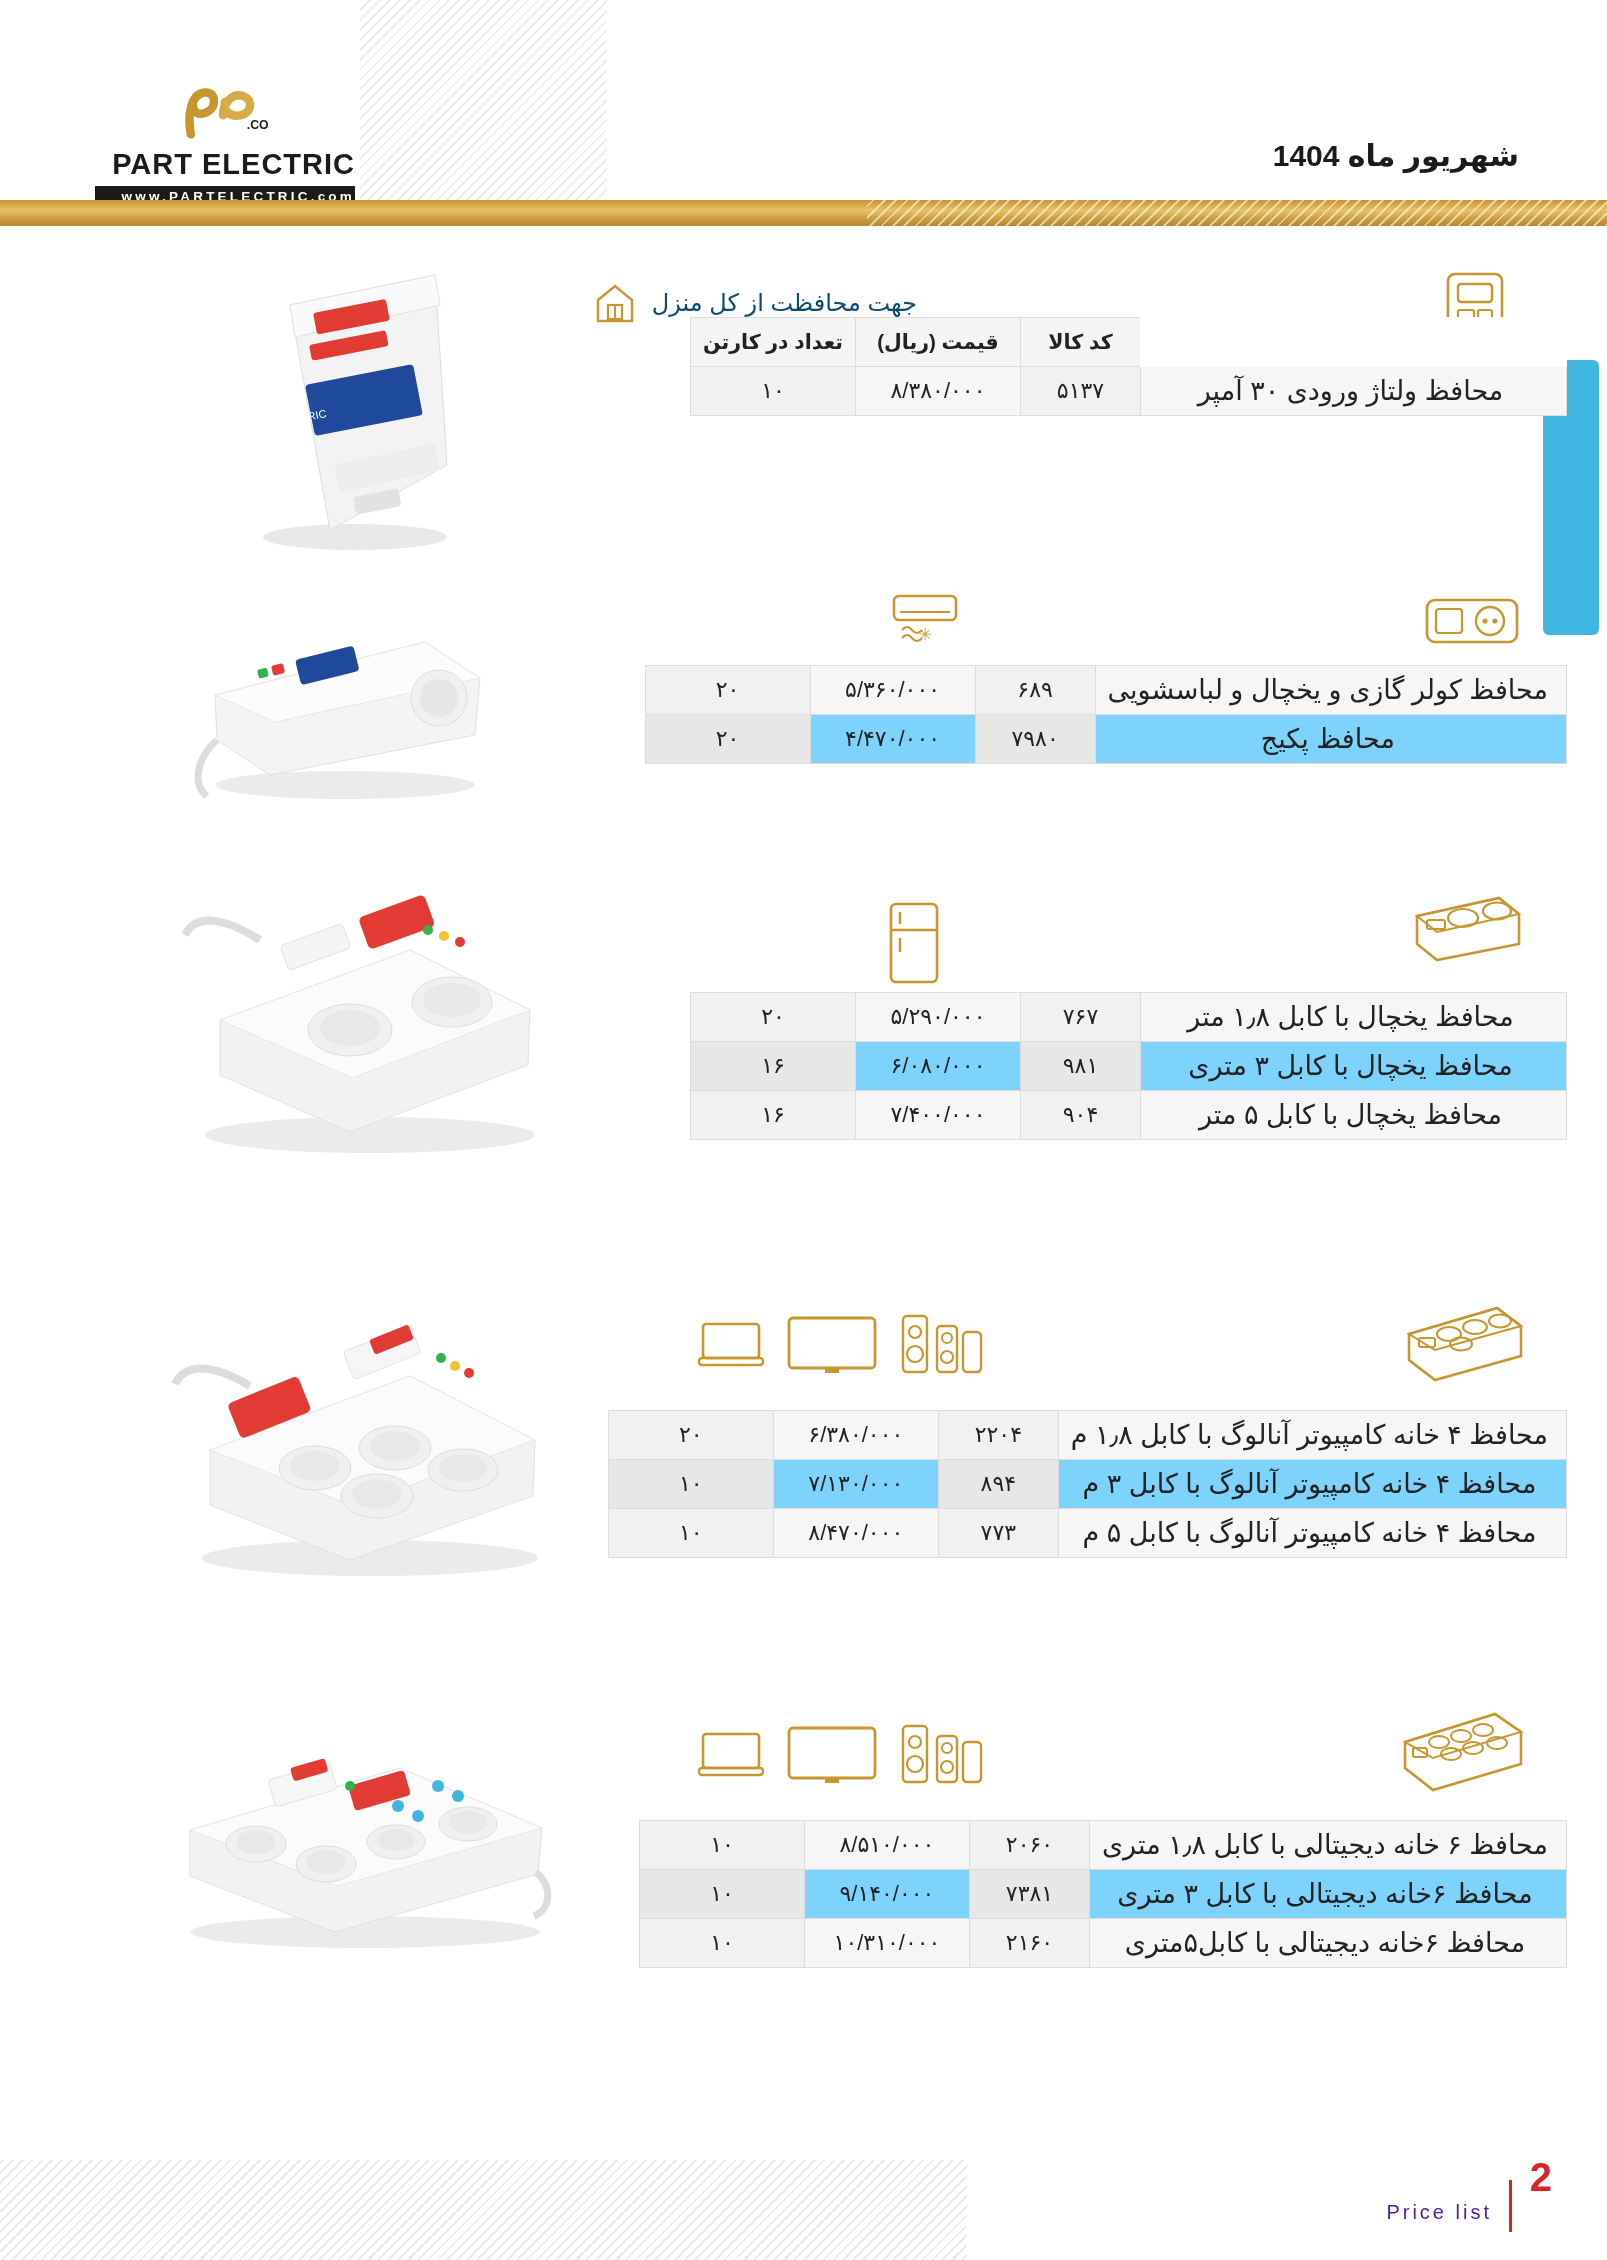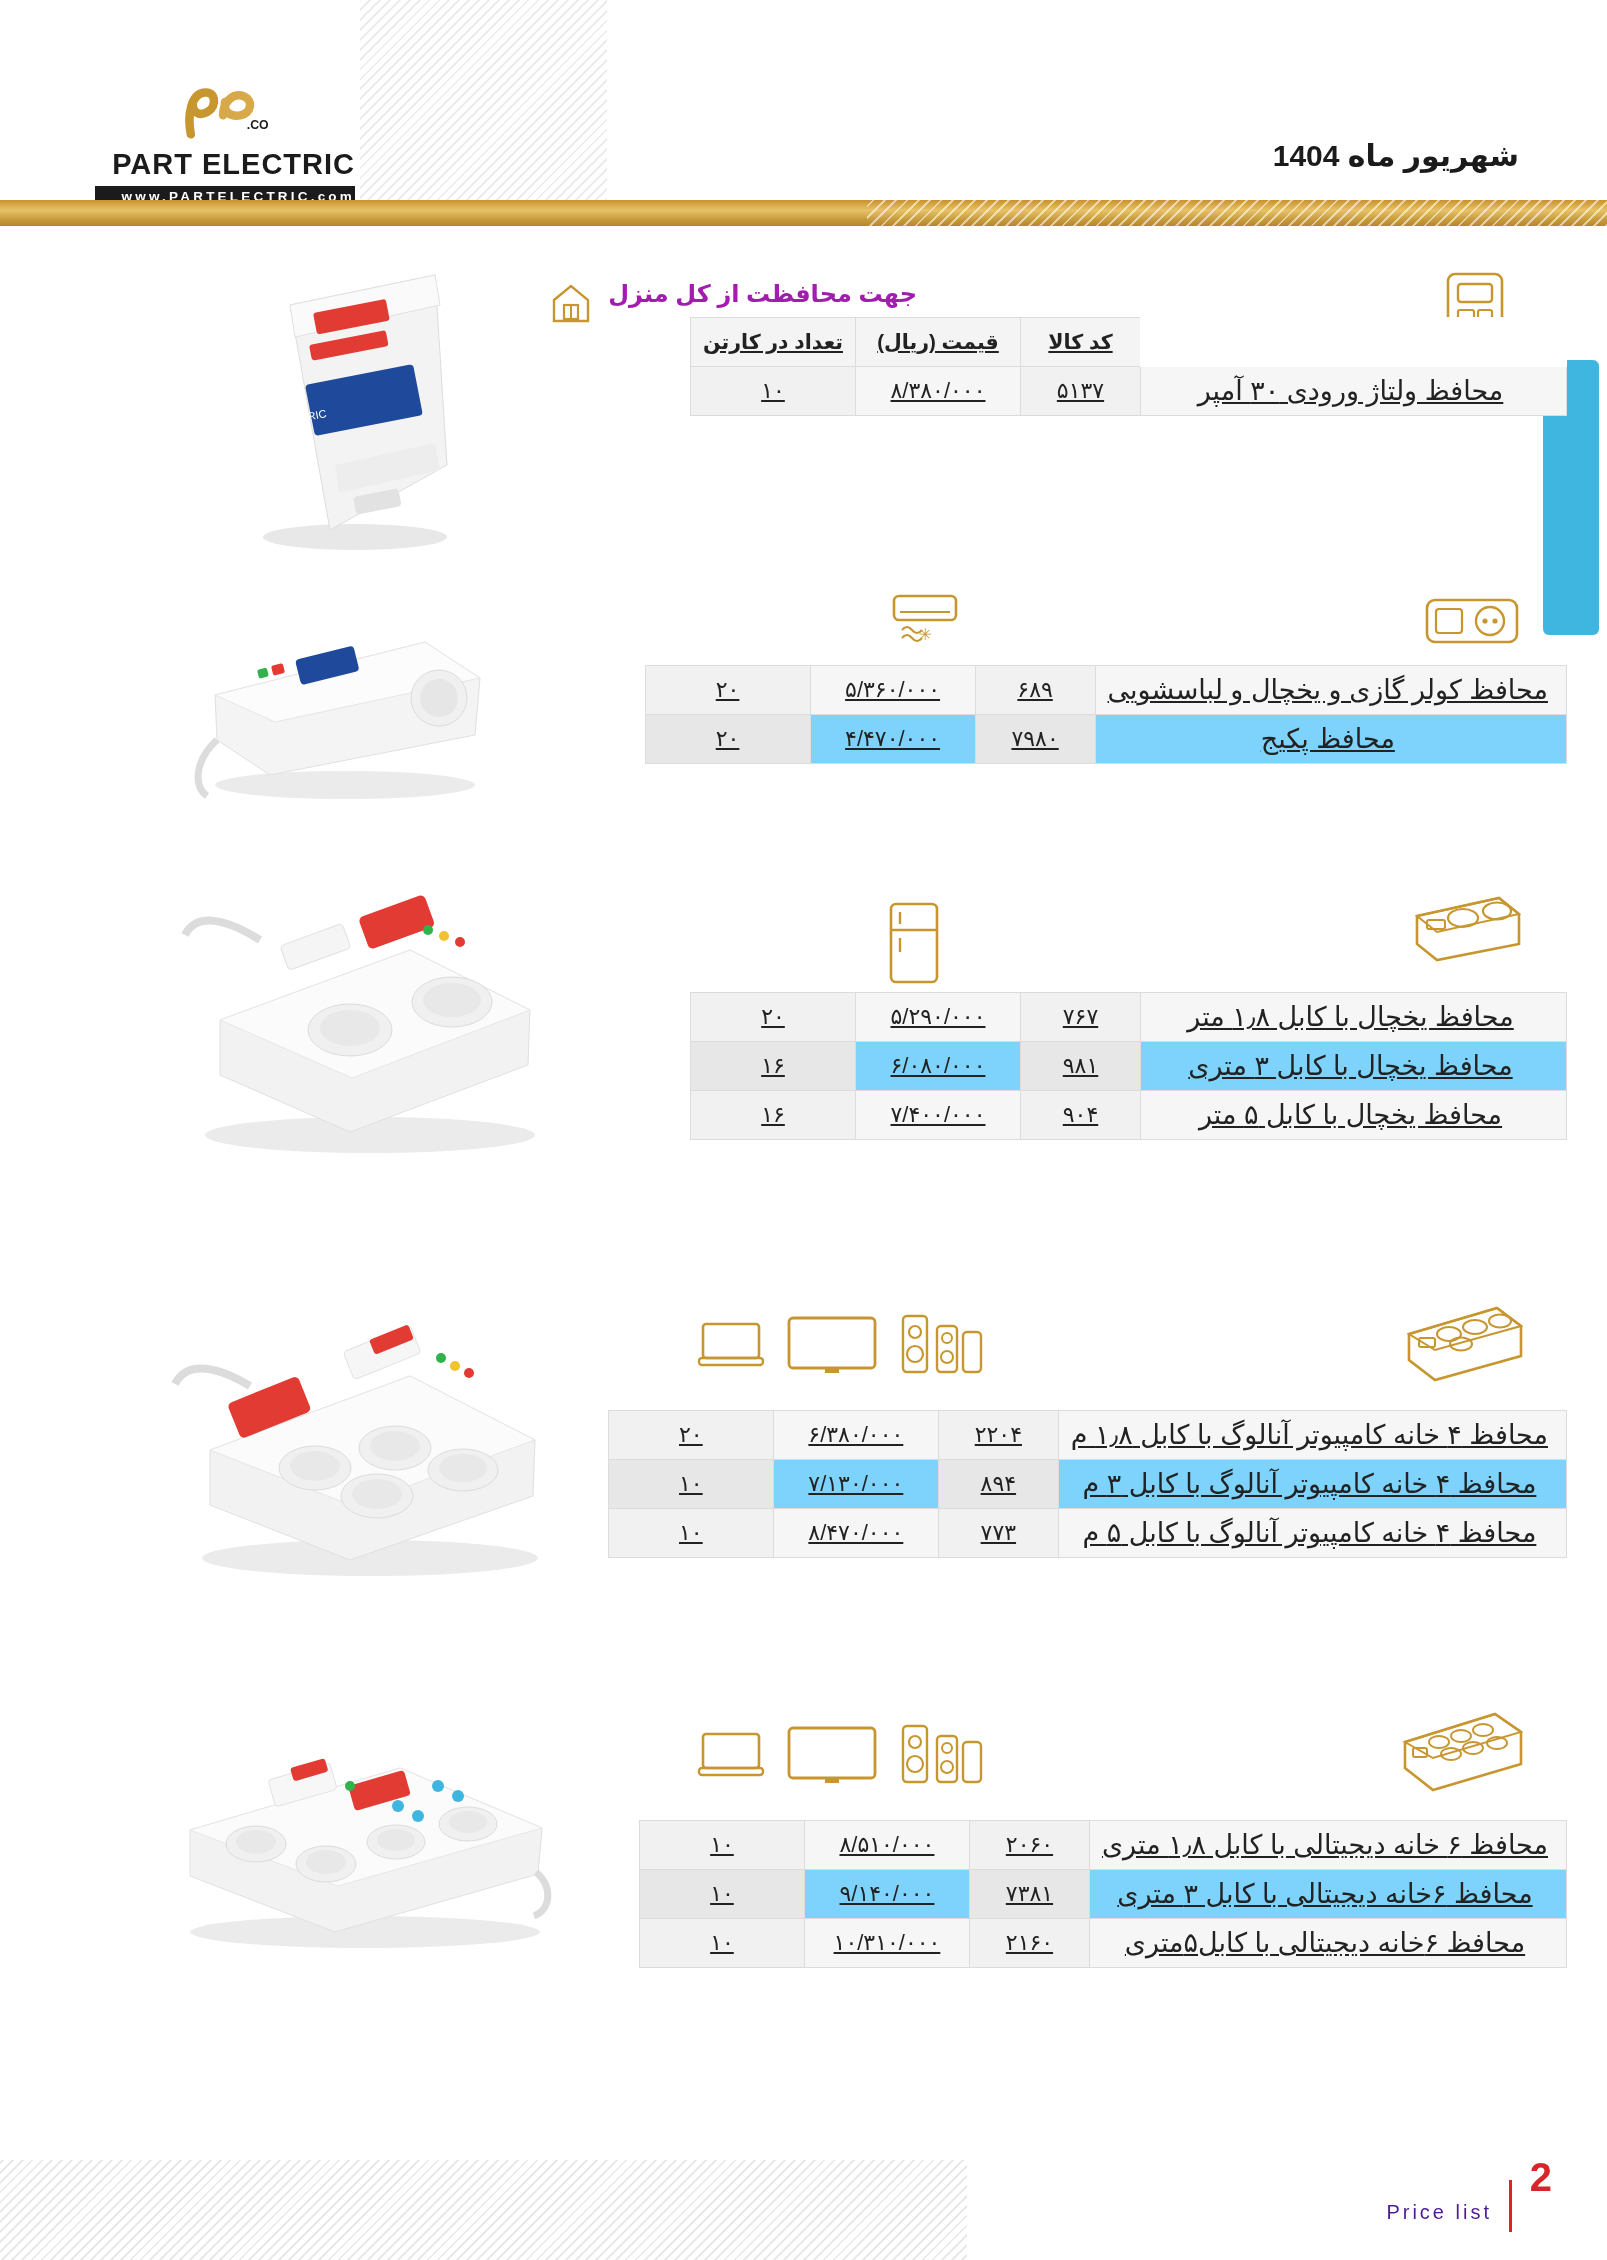--- a/index.html
+++ b/index.html
@@ -58,34 +58,33 @@
     position:absolute;top:14px;right:-2px;width:265px;text-align:center;
     direction:rtl;
   }
 
   
   .section{position:absolute;}
   .photo{position:absolute;}
   .photo svg{display:block;}
 
   .tagline{
-    position:absolute;display:flex;align-items:flex-start;gap:14px;direction:rtl;
-    color:#a21caf;font-size:24px;font-weight:bold;
+    position:absolute;display:flex;align-items:center;gap:14px;direction:rtl;
+    color:#0c4a6e;font-size:24px;font-weight:normal;
   }
 
   .cat-icon{position:absolute;}
 
   table.price{
     border-collapse:collapse;position:absolute;direction:rtl;
     font-size:22px;
   }
   table.price th, table.price td{
     border:1px solid #dcdcdc;padding:0 12px;height:48px;vertical-align:middle;
     white-space:nowrap;
-    text-decoration:underline;
   }
   table.price th{
     background:#f4f4f4;font-weight:bold;font-size:20.5px;color:#222;text-align:center;
   }
   table.price td.name{
     width:395px;text-align:center;background:#f6f6f6;padding-right:18px;font-size:27px;
   }
   table.price td.code{width:95px;text-align:center;background:#f1f1f1;}
   table.price td.price{width:140px;text-align:center;background:#f6f6f6;}
   table.price td.qty{width:140px;text-align:center;background:#f1f1f1;}

